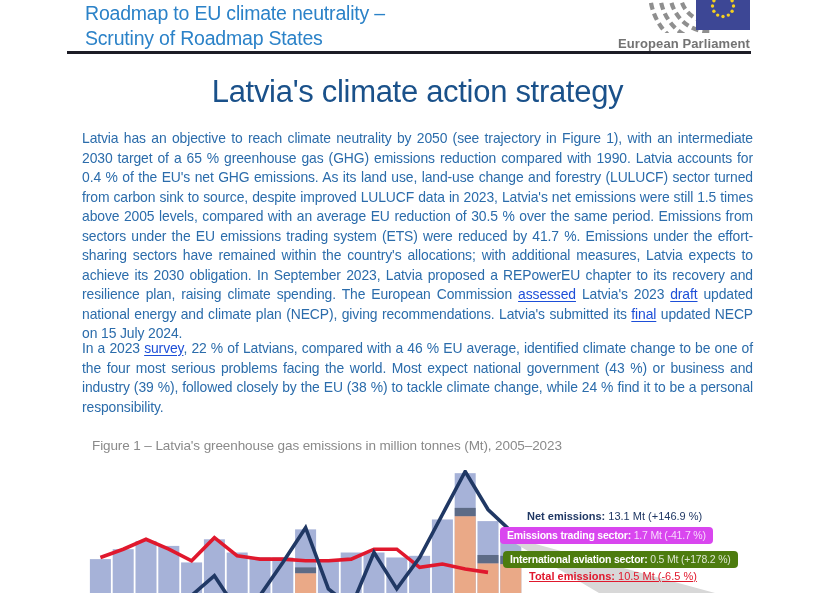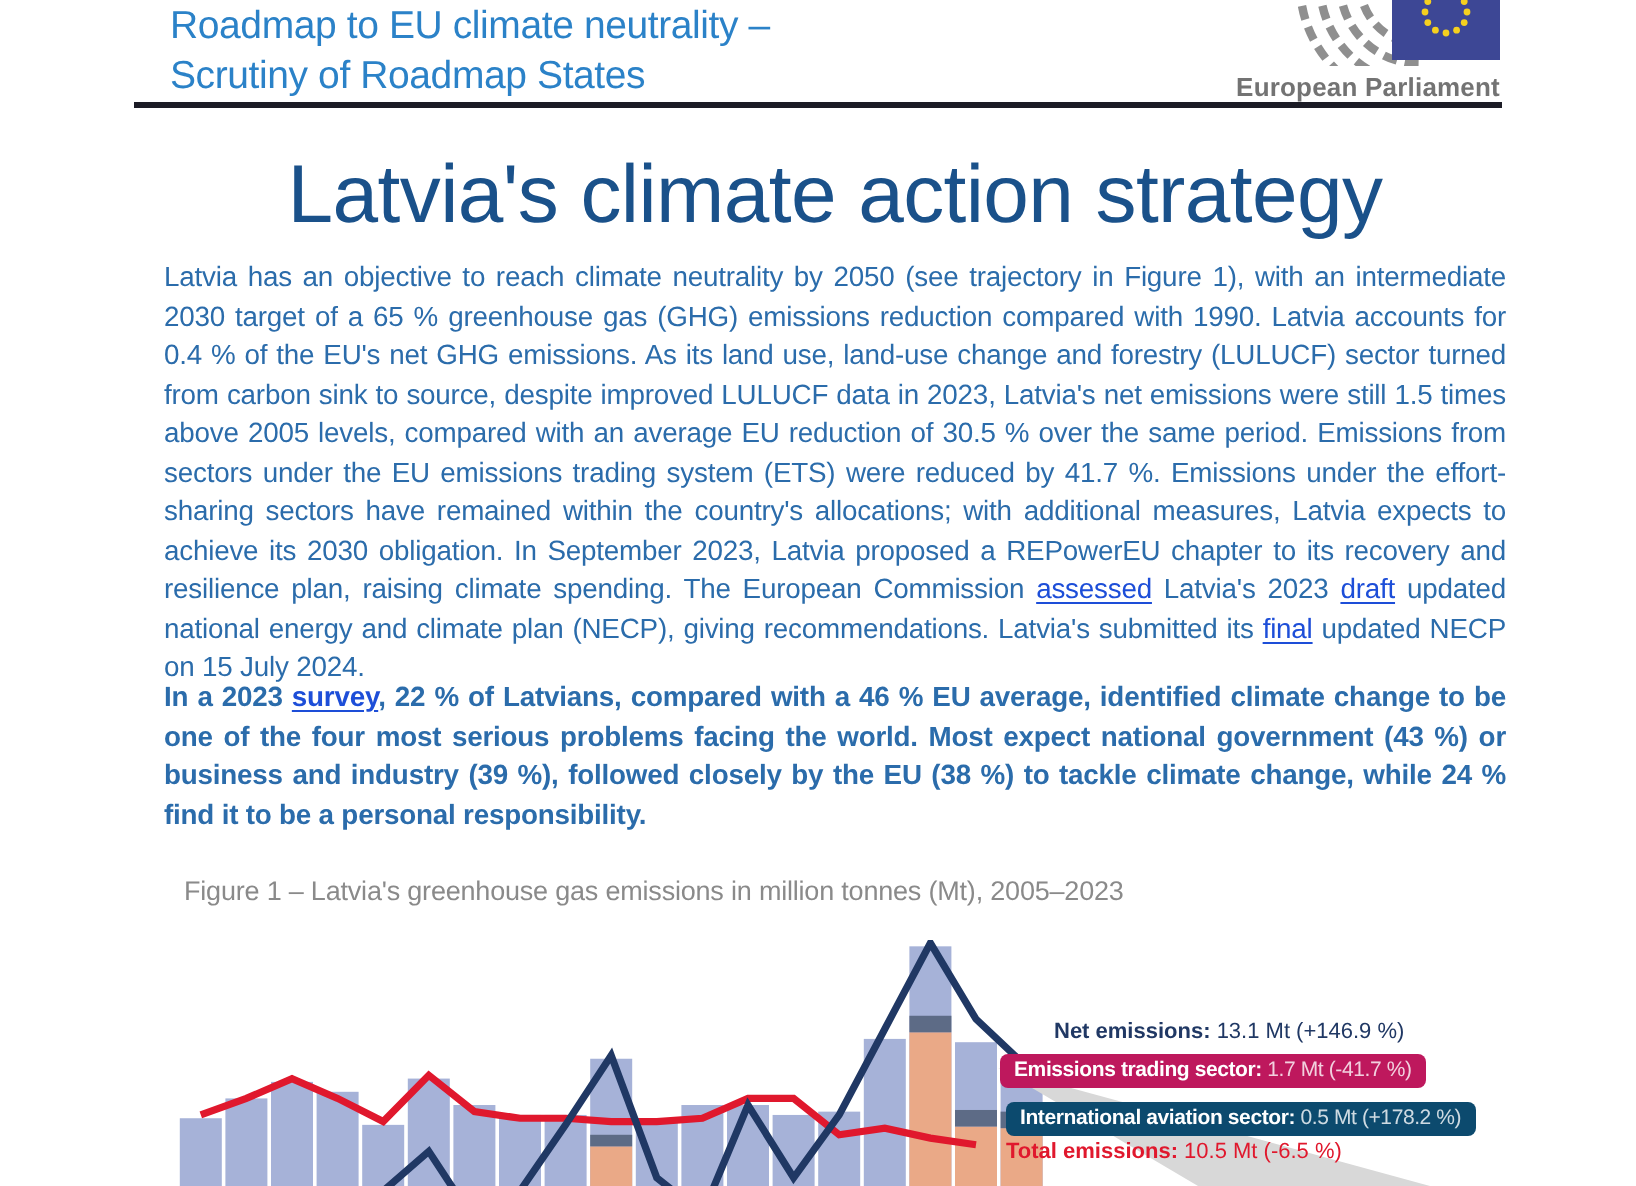--- a/index.html
+++ b/index.html
@@ -18,49 +18,49 @@
   .logo{position:absolute;left:600px;top:0;width:152px;}
   .logo svg{display:block;}
   .logo-caption{
     margin-top:3px;text-align:right;
     font-size:13px;font-weight:600;color:#737373;letter-spacing:0.1px;
     padding-right:2px;
   }
   
   .doc-title{
     position:absolute;left:82px;top:74px;width:671px;
-    text-align:center;font-size:41px;font-weight:500;
+    text-align:center;font-size:31px;font-weight:500;
     color:#1a518a;letter-spacing:-0.3px;margin:0;
   }
   
   .para{
     position:absolute;left:82px;width:671px;margin:0;
     font-size:13.9px;line-height:19.55px;text-align:justify;
     color:#2b6cab;letter-spacing:-0.1px;
   }
   .p1{top:129px;}
-  .p2{top:339px;font-weight:bold;}
+  .p2{top:339px;}
   .lnk{color:#1d4ed8;text-decoration:underline;text-underline-offset:2px;cursor:pointer;}
   
   .fig-caption{
     position:absolute;left:92px;top:438px;
     font-size:13.5px;color:#8a8a8a;letter-spacing:-0.1px;
   }
   .chart{position:absolute;left:75px;top:470px;width:715px;height:123px;}
   .chart svg{position:absolute;left:0;top:0;}
   .lg{position:absolute;font-size:11px;white-space:nowrap;line-height:13px;}
   .lg b{font-weight:700;}
   .lg-net{left:432px;top:40px;padding-left:20px;}
   .lg-pill{
     border-radius:4px;padding:2px 7px 3px;color:#fff;
     font-size:10.5px;letter-spacing:-0.2px;line-height:12px;
   }
   .lg-ets{left:425px;top:57px;}
   .lg-avi{left:428px;top:81px;}
-  .lg-tot{left:428px;top:100px;}
+  .lg-tot{left:454px;top:100px;text-decoration:underline;}
   .lg-pill .val{opacity:.8;}
 </style>
 </head>
 <body>
 
 <div class="page">
 
   <div class="kicker">
     <div>Roadmap to EU climate neutrality –</div>
     <div>Scrutiny of Roadmap States</div>
@@ -131,20 +131,20 @@
         <rect x="425.3" y="69.287" width="21" height="65.713" fill="#a6b2d8"></rect>
         <rect x="425.3" y="94.08200000000001" width="21" height="40.91799999999999" fill="#eaa987"></rect>
         <rect x="425.3" y="85.81700000000001" width="21" height="8.265" fill="#5d6b86"></rect>
         <polyline points="25.4,87.47 48.2,79.205 71,69.287 93.80000000000001,79.205 116.6,90.77599999999998 139.4,67.63400000000001 162.20000000000002,85.81700000000001 185,89.12299999999999 207.8,89.12299999999999 230.60000000000002,90.77599999999998 253.4,90.77599999999998 276.2,89.12299999999999 299,79.205 321.8,79.205 344.59999999999997,97.38799999999999 367.4,94.08200000000001 390.2,99.04099999999998 413,102.34700000000001" fill="none" stroke="#e0182d" stroke-width="3.6"></polyline>
         <polygon points="424,64 640,123 524,123" fill="#d8d8d8"></polygon>
         <polyline points="25.4,189.95600000000002 48.2,175.079 71,161.85500000000002 93.80000000000001,142.019 116.6,125.48900000000002 139.4,105.65299999999999 162.20000000000002,140.36599999999999 185,125.48900000000002 207.8,92.42900000000002 230.60000000000002,57.71599999999999 253.4,118.87700000000001 276.2,137.06 299,82.51099999999998 321.8,118.87700000000001 344.59999999999997,87.47 367.4,44.492000000000004 390.2,1.51400000000001 413,39.53299999999999 435.8,61.022000000000006" fill="none" stroke="#203864" stroke-width="3.6"></polyline>
       </svg>
 
     <div class="lg lg-net" style="color: rgb(32, 56, 100);"><b>Net emissions:</b> <span class="val">13.1 Mt (+146.9 %)</span></div>
 
-    <div class="lg lg-pill lg-ets" style="background: #be185d;"><b>Emissions trading sector:</b> <span class="val">1.7 Mt (-41.7 %)</span></div>
+    <div class="lg lg-pill lg-ets" style="background: #d946ef;"><b>Emissions trading sector:</b> <span class="val">1.7 Mt (-41.7 %)</span></div>
 
-    <div class="lg lg-pill lg-avi" style="background: #0c4a6e;"><b>International aviation sector:</b> <span class="val">0.5 Mt (+178.2 %)</span></div>
+    <div class="lg lg-pill lg-avi" style="background: #4d7c0f;"><b>International aviation sector:</b> <span class="val">0.5 Mt (+178.2 %)</span></div>
 
     <div class="lg lg-tot" style="color: rgb(224, 24, 45);"><b>Total emissions:</b> <span class="val">10.5 Mt (-6.5 %)</span></div>
   </div>
 
 </div>
 
 </body></html>

